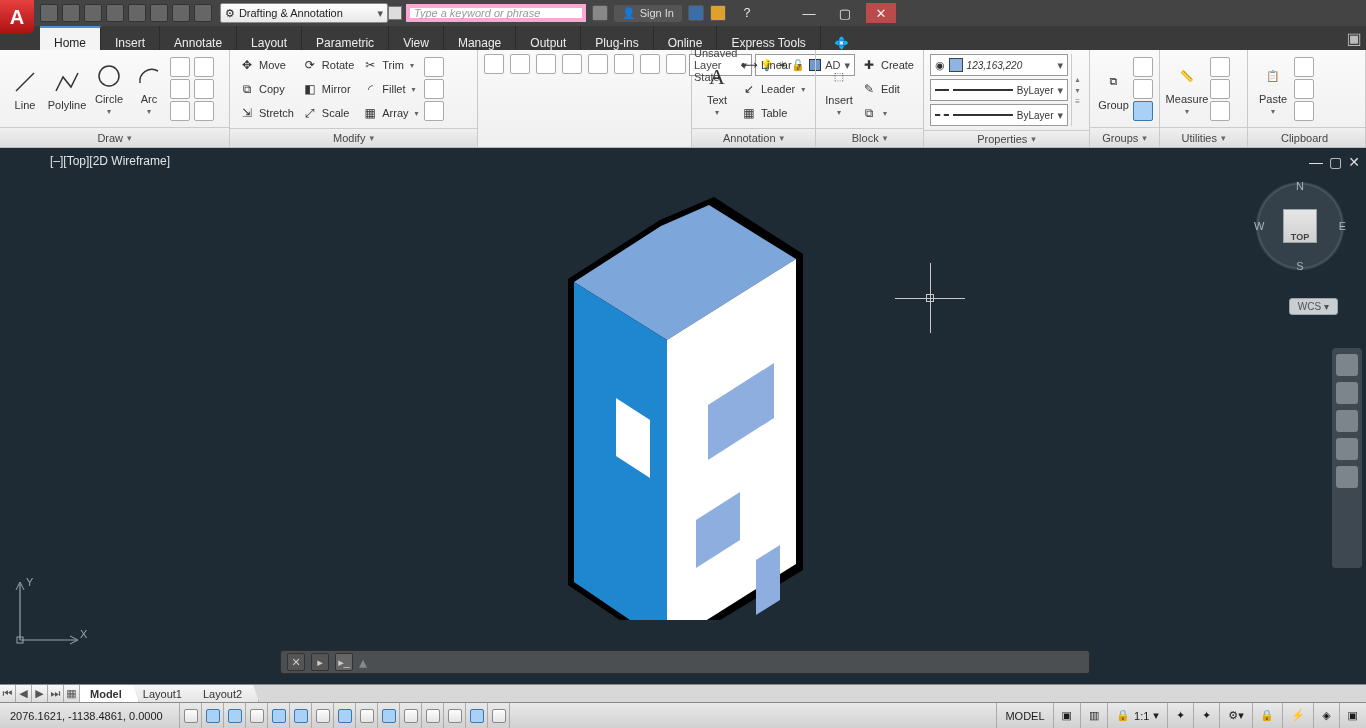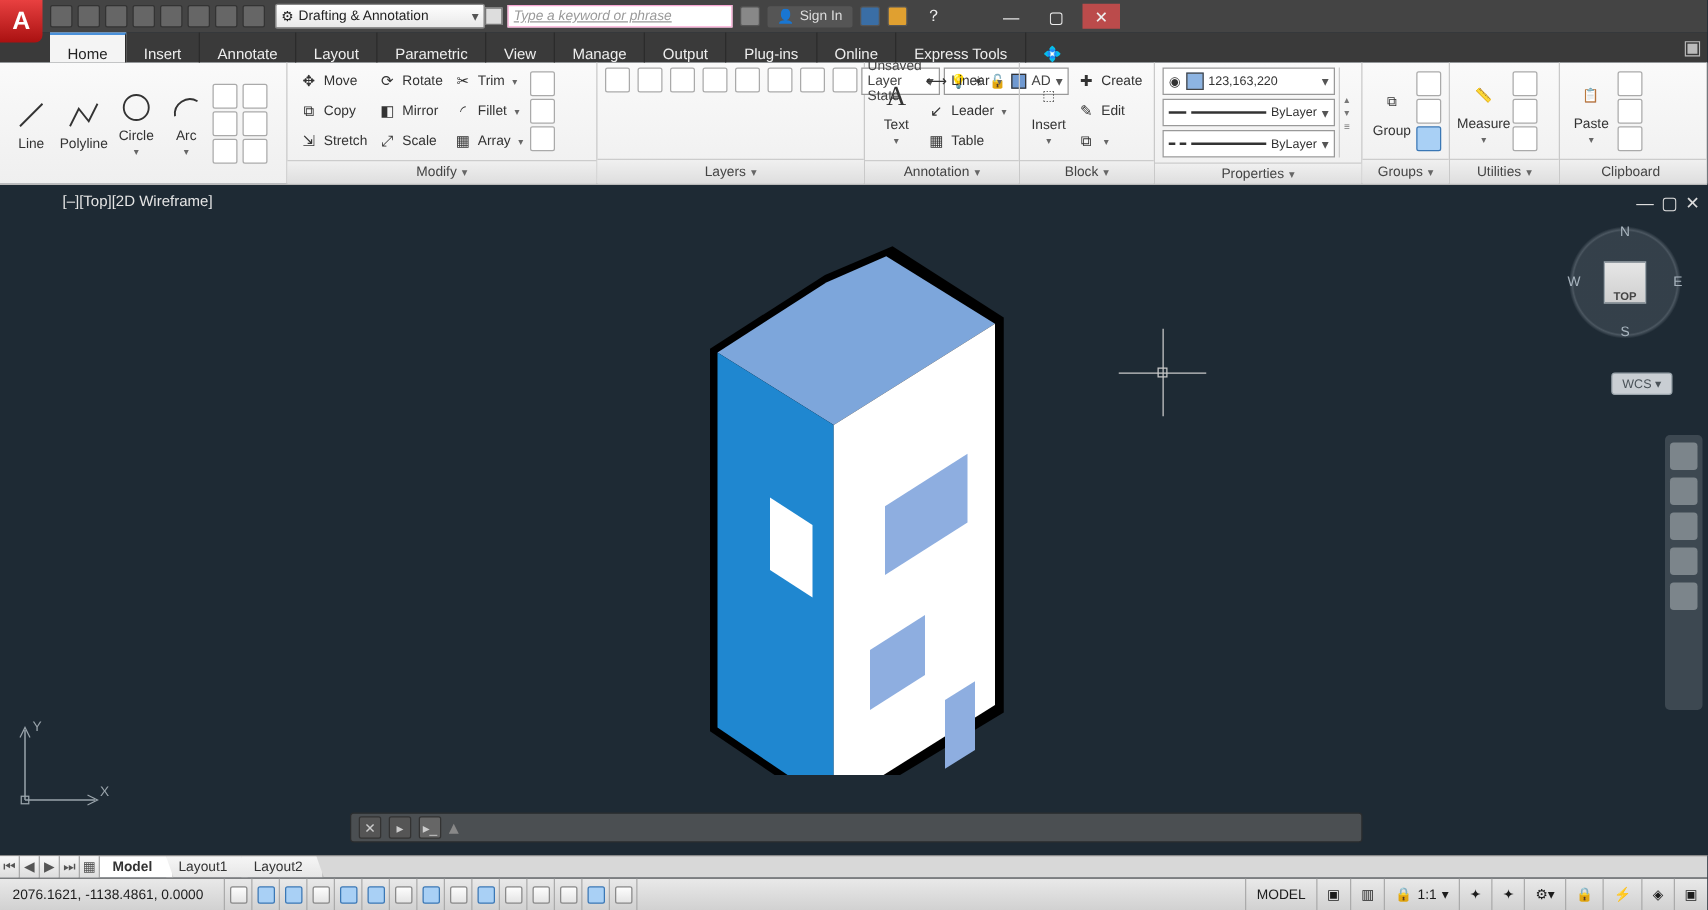--- a/index.html
+++ b/index.html
@@ -7,21 +7,21 @@
 
 
 .titlebar { height: 26px; background: #444; display: flex; align-items: center; color: #ddd; font-size: 12px; }
 .app-logo { width: 34px; height: 34px; background: linear-gradient(180deg,#e84040 0%,#a11 100%); color: #fff; display:flex; align-items:center; justify-content:center; font-weight: bold; font-size: 20px; position: absolute; top: 0; left: 0; z-index: 50; border-radius: 0 0 6px 0; }
 .qat { margin-left: 40px; display: flex; gap: 4px; align-items:center; }
 .qat-btn { width: 18px; height: 18px; background: #666; border:1px solid #333; border-radius:2px; }
 .workspace-dd { margin-left: 8px; height: 20px; min-width: 168px; background: linear-gradient(#fefefe,#e8e8e8); border:1px solid #888; color:#222; font-size:11px; display:flex; align-items:center; padding:0 4px; gap:4px; border-radius:2px;}
 .workspace-dd::after{content:"▾"; margin-left:auto; color:#555;}
 .title-center { flex: 1; text-align: center; font-size: 13px; color:#eee;}
 .title-center .app { margin-right: 14px; }
-.search-box { width:180px; height:18px; background:#fff; border:1px solid #f9a8d4; color:#999; font-size:11px; font-style:italic; padding:0 4px; display:flex; align-items:center;text-decoration:underline; }
+.search-box { width:180px; height:18px; background:#fff; border:4px solid #f9a8d4; color:#999; font-size:11px; font-style:italic; padding:0 4px; display:flex; align-items:center; }
 .title-right { display:flex; align-items:center; gap:6px; margin: 0 6px;}
 .signin { background:#555; padding:2px 8px; border-radius:2px; font-size:11px; display:flex; align-items:center; gap:4px;}
 .sys-btn { width:30px; height:20px; display:flex; align-items:center; justify-content:center; color:#eee; font-size:13px;}
 .sys-btn.close { background:#bb4b4b;}
 .mini-icon{width:16px;height:16px;background:#888;border:1px solid #555;border-radius:2px;}
 
 
 .menubar { height: 24px; background: #3a3a3a; display:flex; align-items: stretch; padding-left: 40px; }
 .menu-tab { padding: 0 14px; color: #eee; font-size: 12px; display:flex; align-items:flex-end; border-right:1px solid #2b2b2b;}
 .menu-tab.active { background:#f4f4f4; color:#222; border-top:2px solid #4a90d9;}
@@ -222,20 +222,23 @@
         <div class="row-icons">
             <div class="sq"></div>
             <div class="sq"></div>
           </div>
         <div class="row-icons">
             <div class="sq"></div>
             <div class="sq"></div>
           </div>
       </div>
     </div>
+    <div class="panel-title">
+        <span>Draw</span>
+      </div>
   </div>
 
   <div class="panel" style="width:248px">
     <div class="panel-body">
       <div class="col">
         <div class="row-btn">
             <span class="ico">✥</span>
             <span>Move</span>
           </div>
         <div class="row-btn">
@@ -305,23 +308,20 @@
           <span>Unsaved Layer State</span>
         </div>
       <div class="layer-dd">
         <span>💡</span>
           <span>☀</span>
           <span>🔓</span>
         <span style="width:12px;height:12px;background:#6f99d1;border:1px solid #333;"></span>
         <span>AD</span>
       </div>
     </div>
-    <div class="panel-title">
-        <span>Layers</span>
-      </div>
   </div>
 
   <div class="panel" style="width:124px">
     <div class="panel-body">
       <div class="big-btn narrow">
           <div class="ico" style="font-size:22px;font-family:serif;">A</div>
           <span>Text</span>
           <span style="font-size:8px;color:#666">▾</span>
         </div>
       <div class="col">
@@ -372,21 +372,21 @@
         <span>Block</span>
       </div>
   </div>
 
   <div class="panel" style="width:166px">
     <div class="panel-body" style="gap:3px;">
       <div class="col" style="gap:3px;">
         <div class="prop-dd">
             <span>◉</span>
             <span class="color-swatch"></span>
-            <span style="font-size:10px;">123,163,220</span>
+            <span style="font-size:10px;font-style:italic;">123,163,220</span>
           </div>
         <div class="prop-dd">
             <span style="width:14px;height:2px;background:#333;"></span>
             <span class="line-preview"></span>
             <span style="font-size:10px;">ByLayer</span>
           </div>
         <div class="prop-dd">
             <span style="width:14px;border-top:2px dashed #333;"></span>
             <span class="line-preview"></span>
             <span style="font-size:10px;">ByLayer</span>

